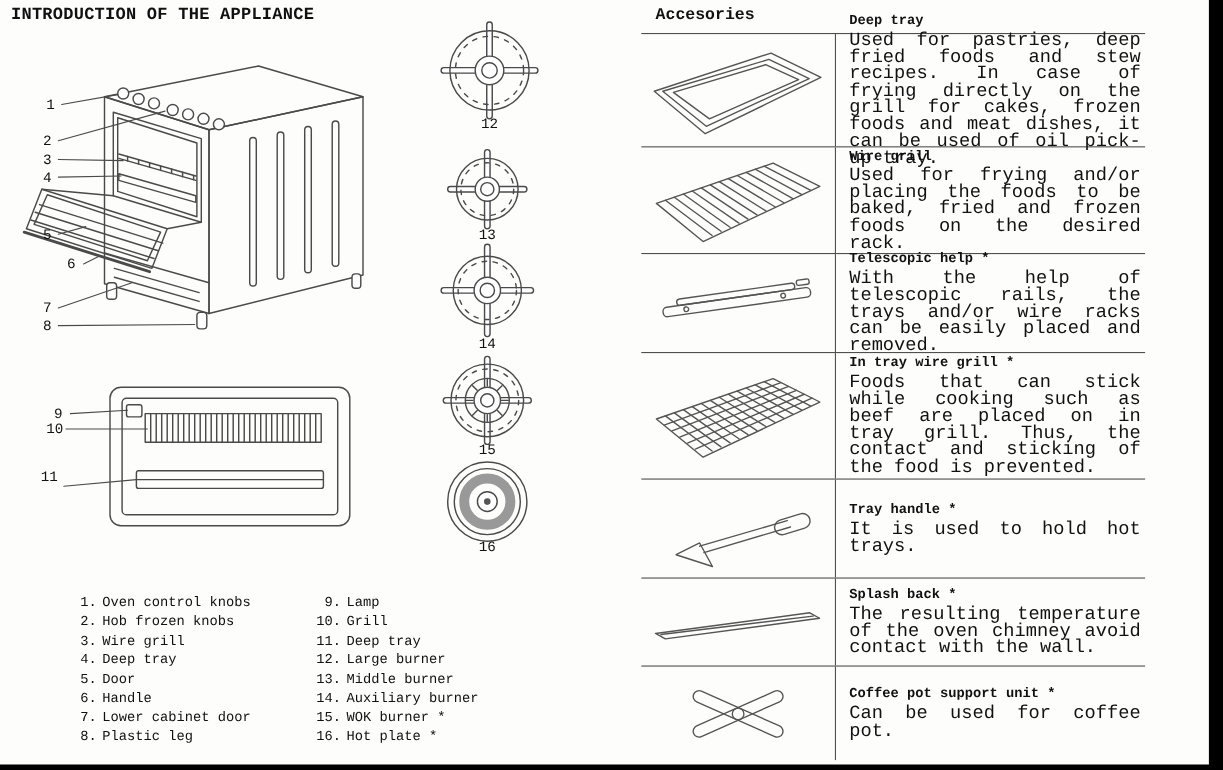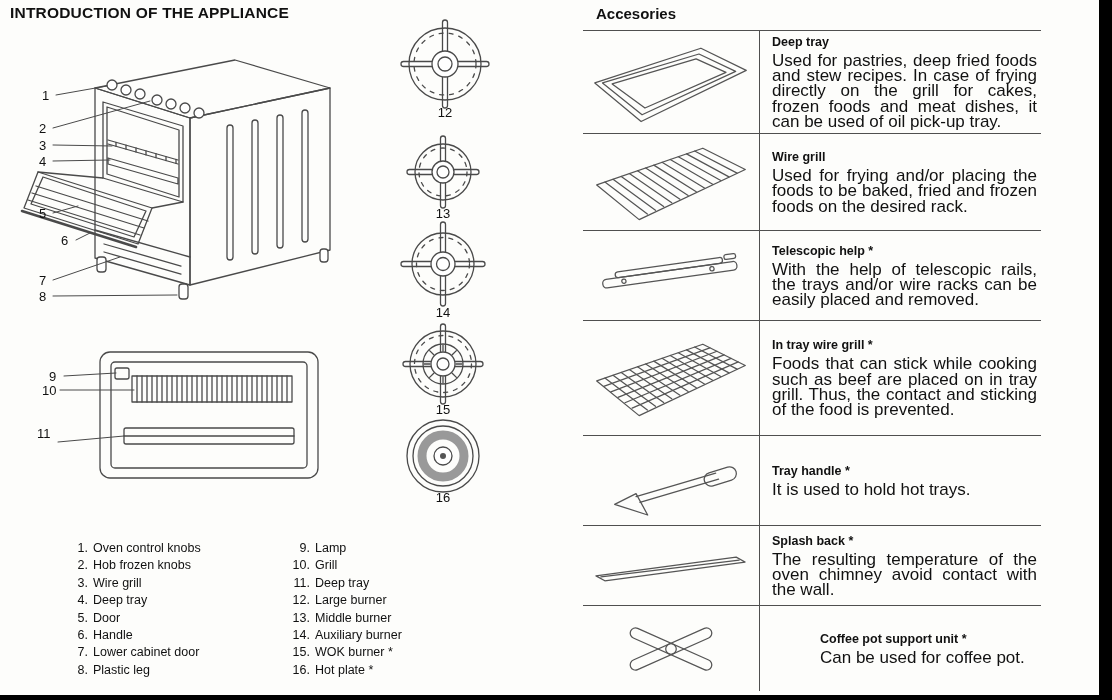--- a/index.html
+++ b/index.html
@@ -1,38 +1,38 @@
 <!DOCTYPE html>
 <html><head>
 <meta charset="utf-8">
 <style>
   * { margin:0; padding:0; box-sizing:border-box; }
   html,body { width:1112px; height:700px; }
   .page {
     position:relative; width:1112px; height:700px; background:#fdfdfb;
-    font-family:Liberation Sans, sans-serif; color:#111; overflow:hidden;
+    font-family:Liberation Mono, monospace; color:#111; overflow:hidden;
   }
   .left-title { position:absolute; left:10px; top:4px; font-size:15.5px; font-weight:bold; letter-spacing:.2px; }
   .right-title { position:absolute; left:583px; top:5px; font-size:15px; font-weight:bold;margin-left:13px; }
 
   .diagram-area { position:absolute; left:0; top:0; width:560px; height:530px; }
   .diagram-area svg { position:absolute; left:0; top:0; }
   .callout { position:absolute; font-size:13px; color:#111; }
   .burner-num { position:absolute; width:30px; text-align:center; font-size:13px; }
 
   .legend { position:absolute; left:62px; top:540px; display:flex; }
   .legend-col { display:flex; flex-direction:column; }
   .legend-col.c1 { width:206px; }
   .legend-col.c2 { width:214px; margin-left:16px; }
   .legend-item { display:flex; font-size:12.5px; line-height:17.4px; }
   .legend-item .num { width:26px; text-align:right; margin-right:5px; flex:none; }
 
   .acc-table { position:absolute; left:583px; top:30px; width:458px; border-top:1px solid #4f4f4f; }
   .acc-row { display:flex; border-bottom:1px solid #4f4f4f; }
-  .acc-row.last { border-bottom:none;gap:48px; }
+  .acc-row.last { border-bottom:none; }
   .acc-icon { width:177px; flex:none; border-right:1px solid #4f4f4f; display:flex; align-items:center; justify-content:center; }
   .acc-text { flex:1; display:flex; flex-direction:column; justify-content:center; padding:6px 4px 6px 12px; }
   .acc-title { font-size:12.5px; font-weight:bold; margin-bottom:4px; }
   .acc-desc { font-size:17px; line-height:15.3px; text-align:justify; }
 
   .scan-right { position:absolute; right:0; top:0; width:13px; height:700px; background:#000; }
   .scan-bottom { position:absolute; left:0; bottom:0; width:1112px; height:5px; background:#000; }
 
   .lineart { stroke:#4a4a4a; fill:none; stroke-width:1.3; stroke-linejoin:round; stroke-linecap:round; }
   .icon-art { stroke:#555; fill:none; stroke-width:1.3; stroke-linejoin:round; stroke-linecap:round; }

